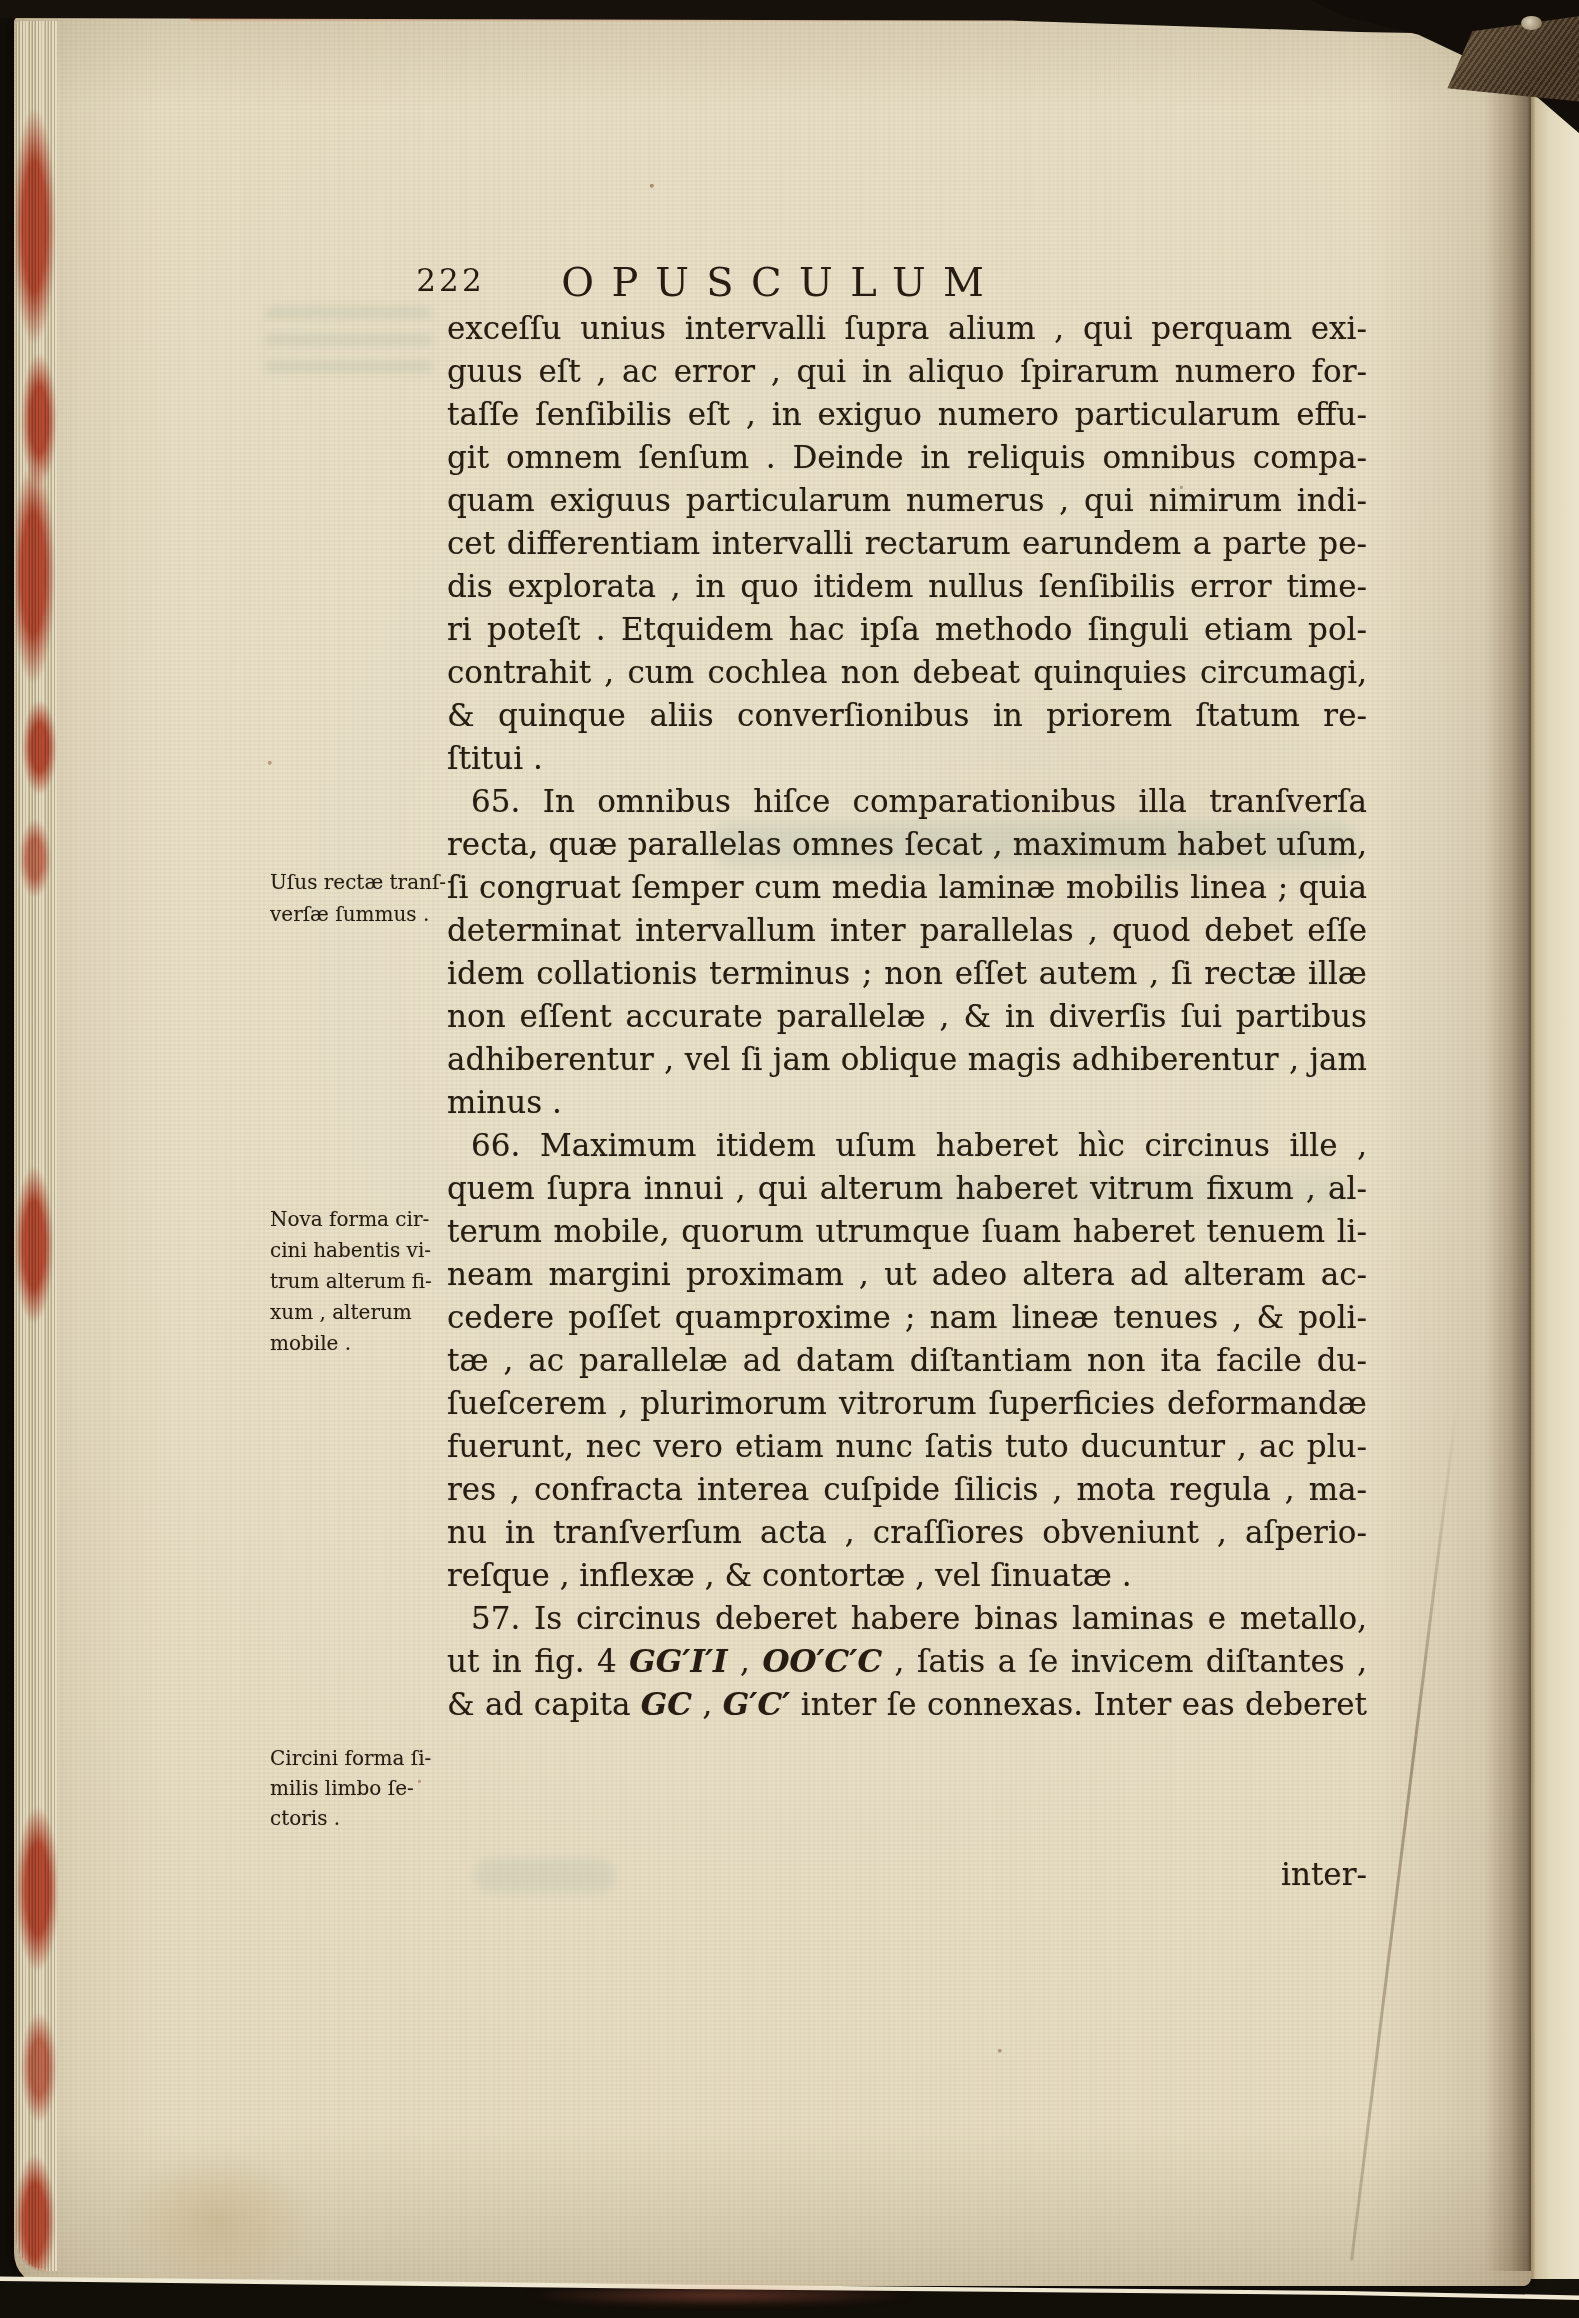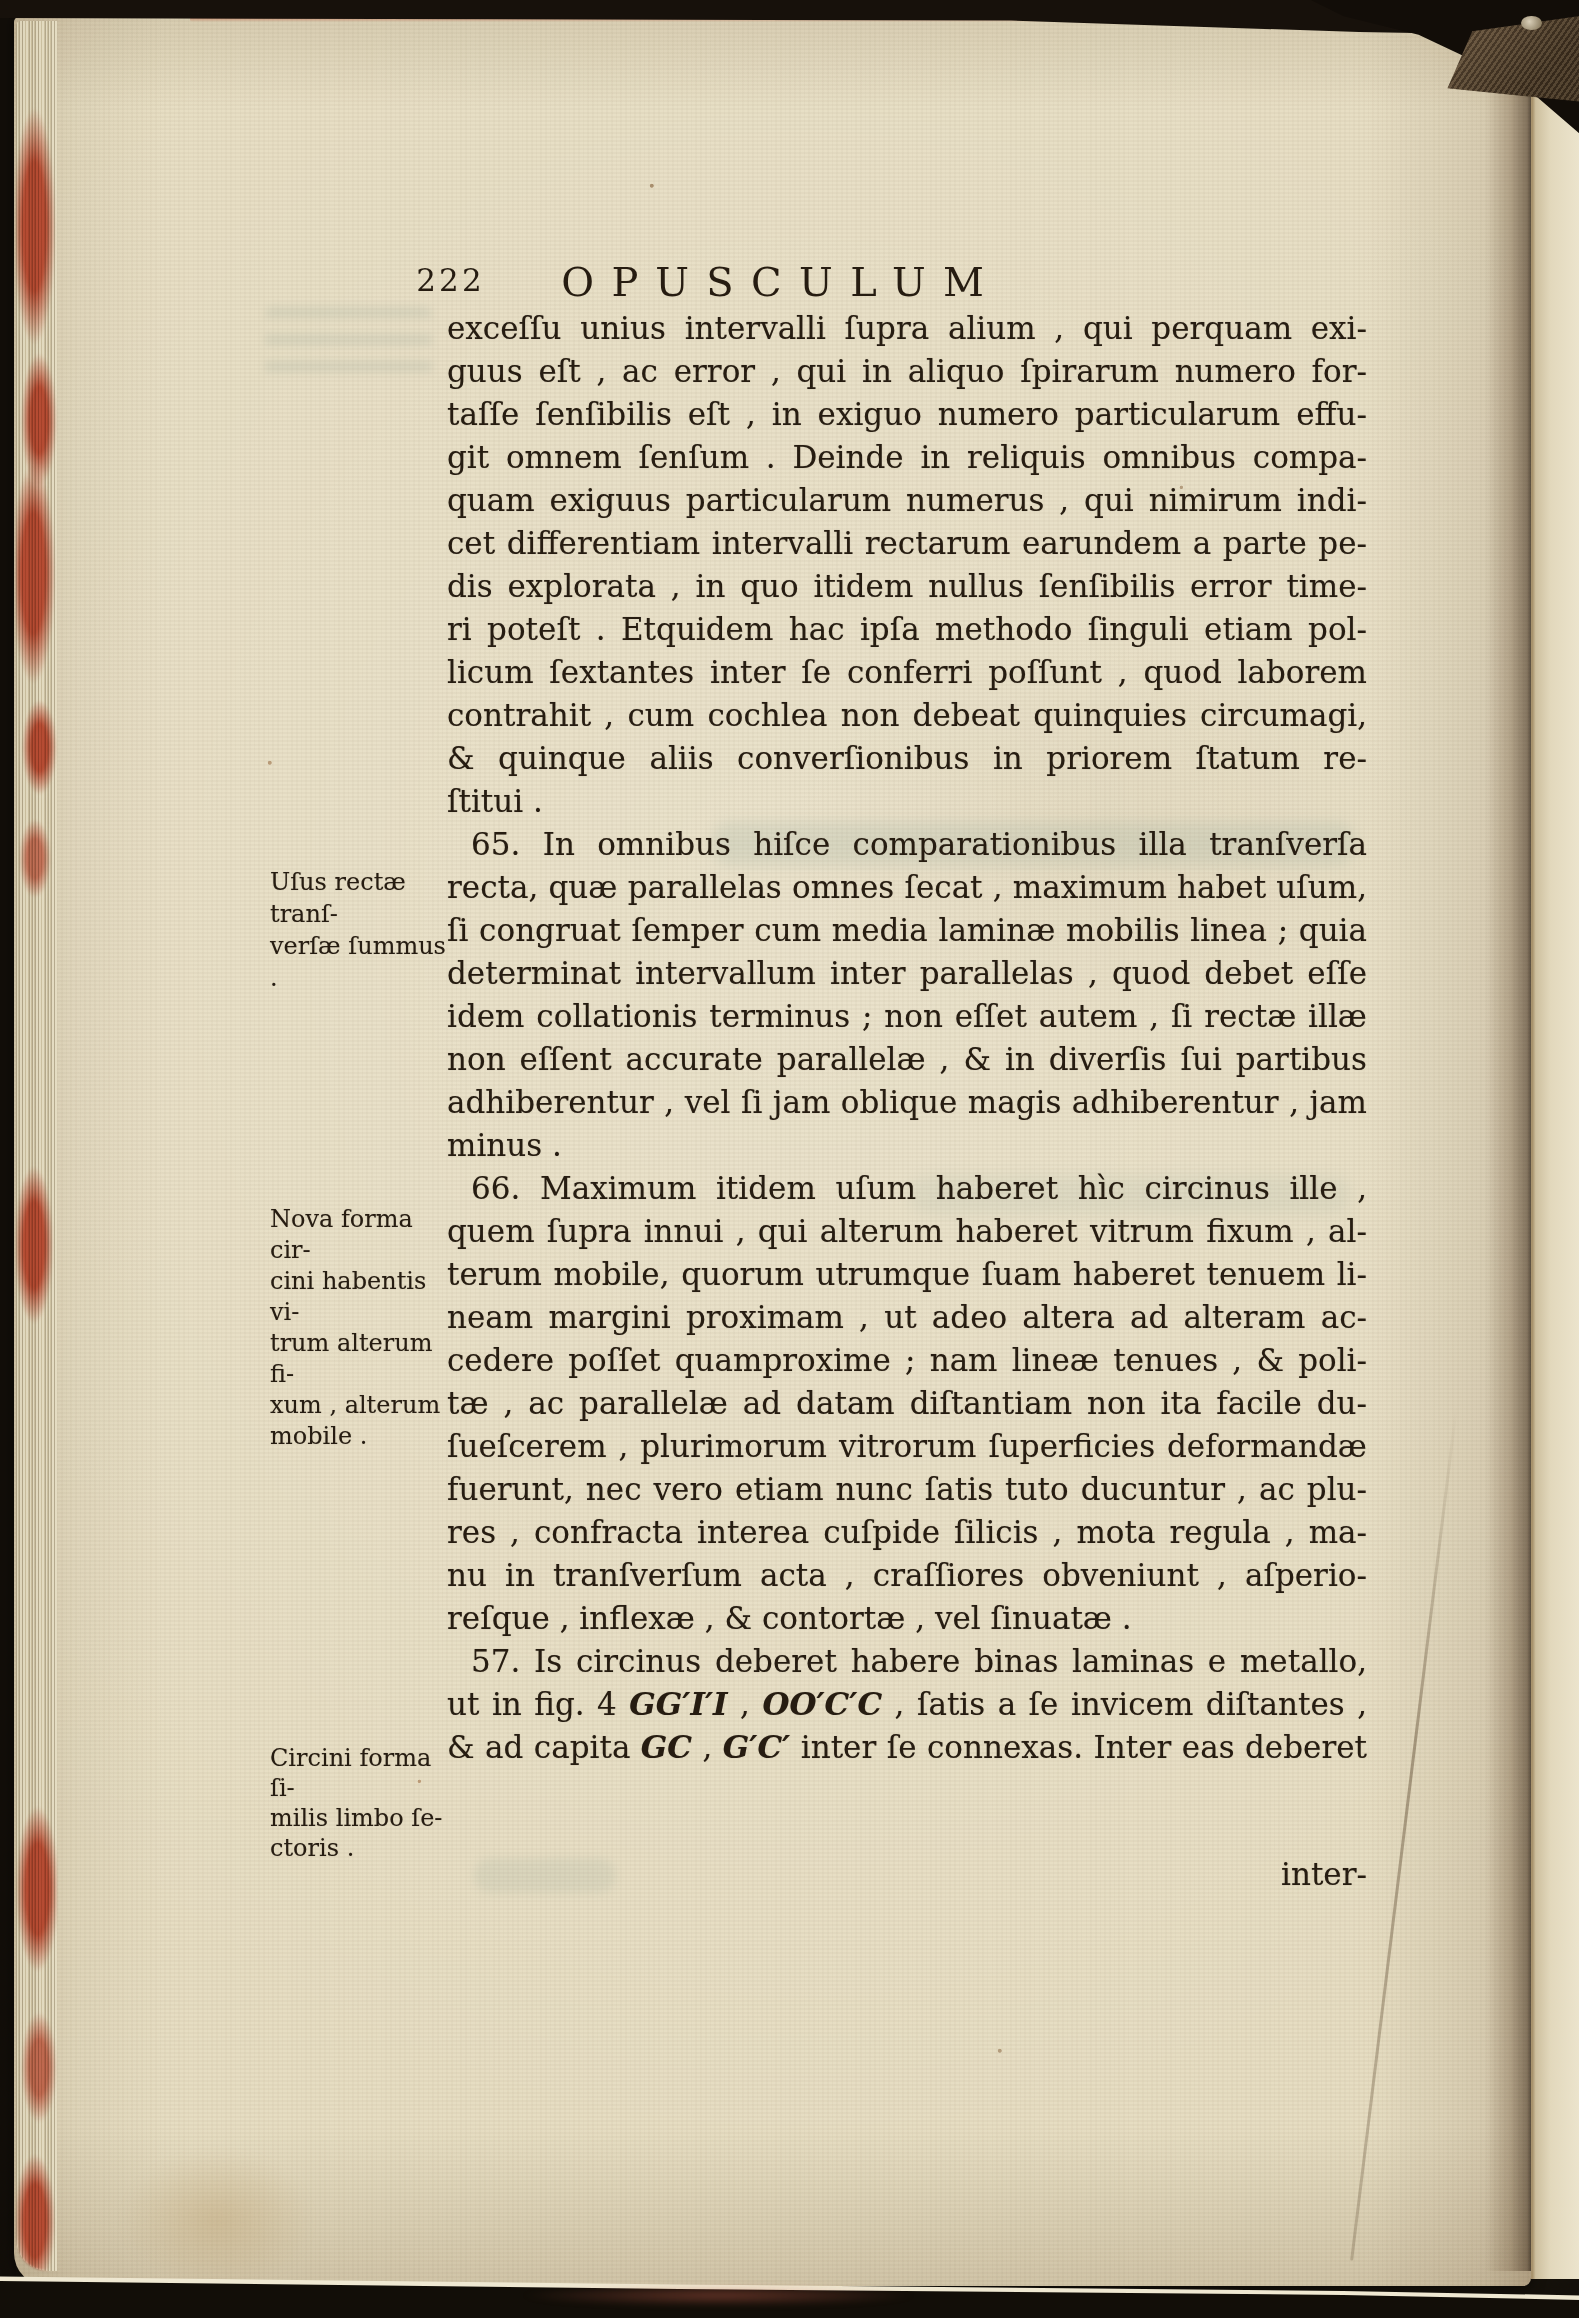--- a/index.html
+++ b/index.html
@@ -167,21 +167,21 @@
     position:absolute;left:447px;top:307px;width:920px;color:var(--ink);
     font-size:31px;line-height:43px;
     text-shadow:0 0 0.8px rgba(38,28,17,0.35);
   }
   .main-text .line{text-align:justify;text-align-last:left;white-space:normal;}
   .main-text .line.j{text-align-last:justify;}
   .main-text .line.ind{text-indent:24px;}
   .it{font-style:italic;font-weight:bold;}
   .margin-note{
     position:absolute;left:270px;width:180px;color:var(--ink);
-    font-size:24px;line-height:31px;
+    font-size:20px;line-height:31px;
     text-shadow:0 0 0.8px rgba(38,28,17,0.3);
   }
   .note-0{top:866px;line-height:32px;}
   .note-1{top:1204px;}
   .note-2{top:1743px;line-height:30px;}
   .catchword{
     position:absolute;left:1106px;top:1856px;width:261px;text-align:right;
     font-size:31px;color:var(--ink);text-shadow:0 0 0.8px rgba(38,28,17,0.35);
   }
 </style>
@@ -213,21 +213,20 @@
 
 <div class="main-text" id="main-text">
     <div class="line j"><span>exceſſu unius intervalli ſupra alium , qui perquam exi-</span></div>
     <div class="line j"><span>guus eſt , ac error , qui in aliquo ſpirarum numero for-</span></div>
     <div class="line j"><span>taſſe ſenſibilis eſt , in exiguo numero particularum effu-</span></div>
     <div class="line j"><span>git omnem ſenſum . Deinde in reliquis omnibus compa-</span></div>
     <div class="line j"><span>quam exiguus particularum numerus , qui nimirum indi-</span></div>
     <div class="line j"><span>cet differentiam intervalli rectarum earundem a parte pe-</span></div>
     <div class="line j"><span>dis explorata , in quo itidem nullus ſenſibilis error time-</span></div>
     <div class="line j"><span>ri poteſt . Etquidem hac ipſa methodo ſinguli etiam pol-</span></div>
-    <div class="line j"><span>licum ſextantes inter ſe conferri poſſunt , quod laborem</span></div>
     <div class="line j"><span>contrahit , cum cochlea non debeat quinquies circumagi,</span></div>
     <div class="line j"><span>&amp; quinque aliis converſionibus in priorem ſtatum re-</span></div>
     <div class="line"><span>ſtitui .</span></div>
     <div class="line j ind"><span>65. In omnibus hiſce comparationibus illa tranſverſa</span></div>
     <div class="line j"><span>recta, quæ parallelas omnes ſecat , maximum habet uſum,</span></div>
     <div class="line j"><span>ſi congruat ſemper cum media laminæ mobilis linea ; quia</span></div>
     <div class="line j"><span>determinat intervallum inter parallelas , quod debet eſſe</span></div>
     <div class="line j"><span>idem collationis terminus ; non eſſet autem , ſi rectæ illæ</span></div>
     <div class="line j"><span>non eſſent accurate parallelæ , &amp; in diverſis ſui partibus</span></div>
     <div class="line j"><span>adhiberentur , vel ſi jam oblique magis adhiberentur , jam</span></div>

